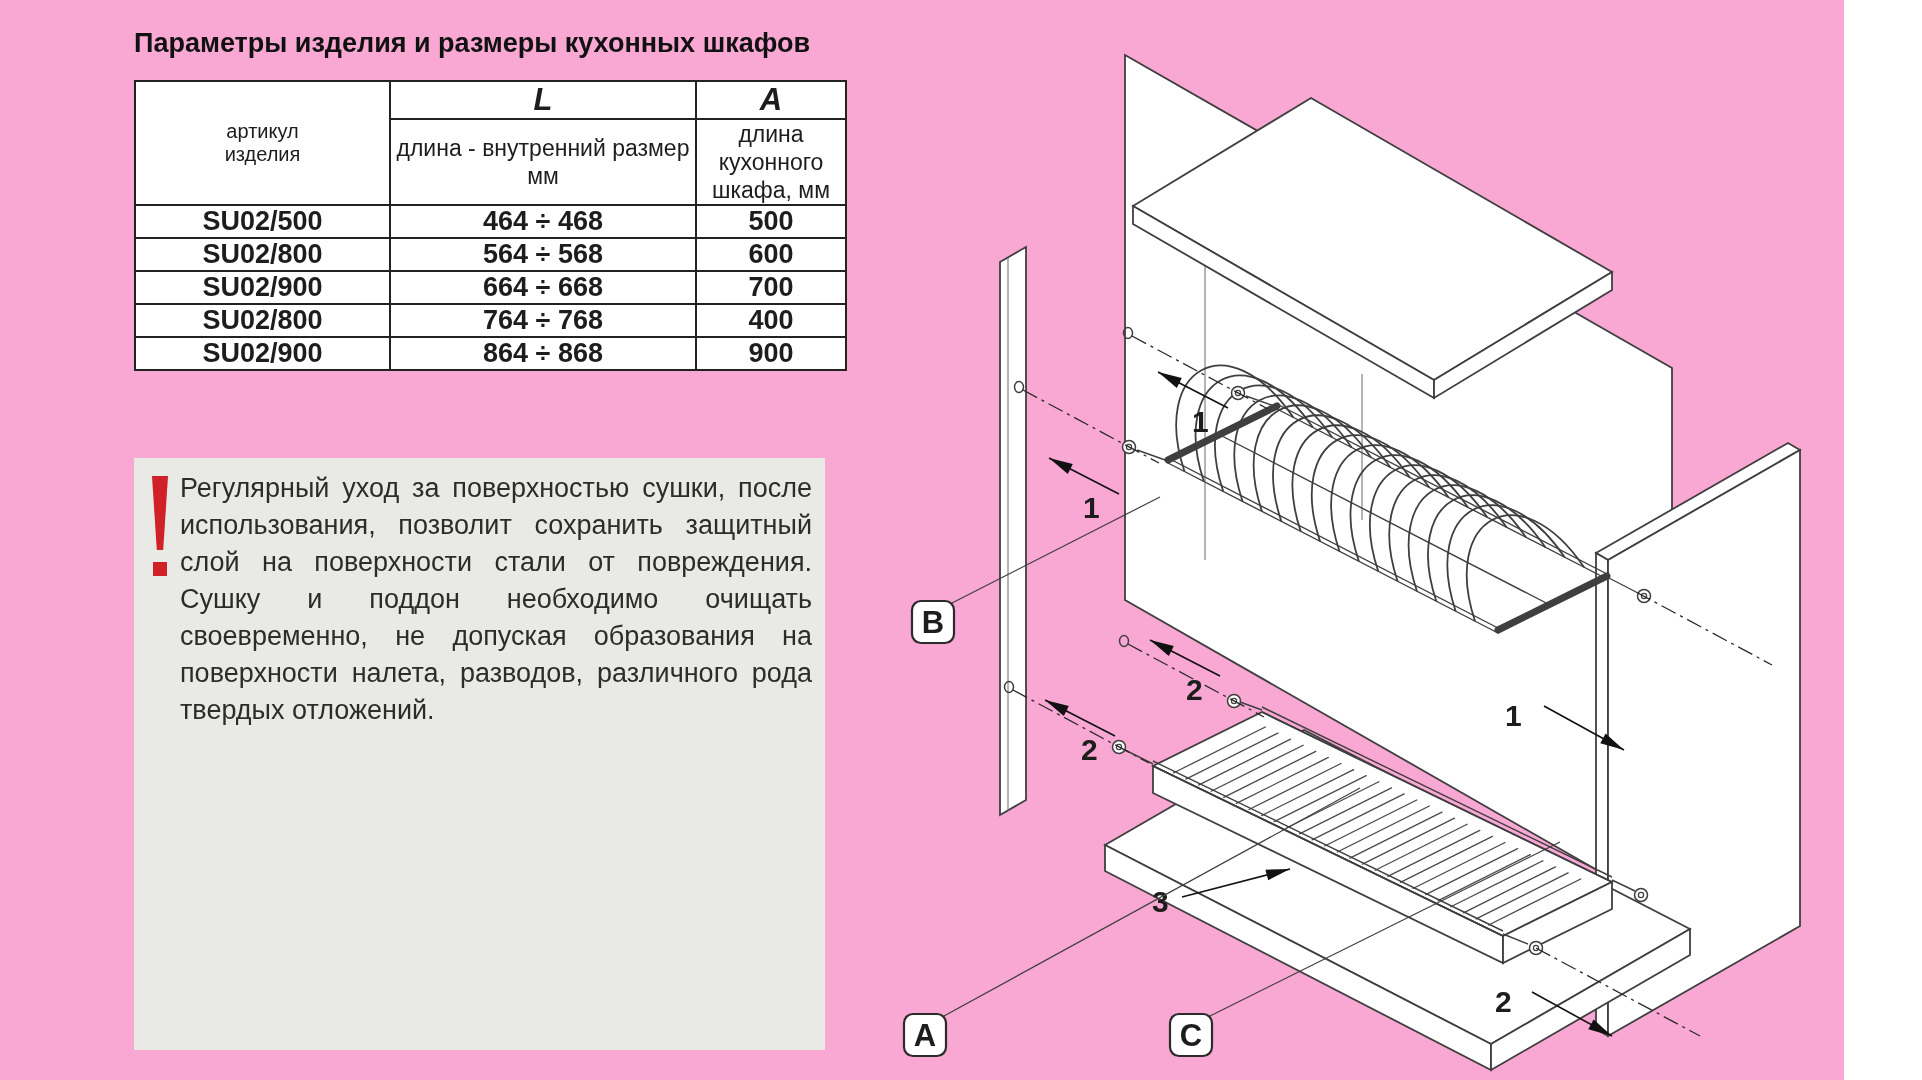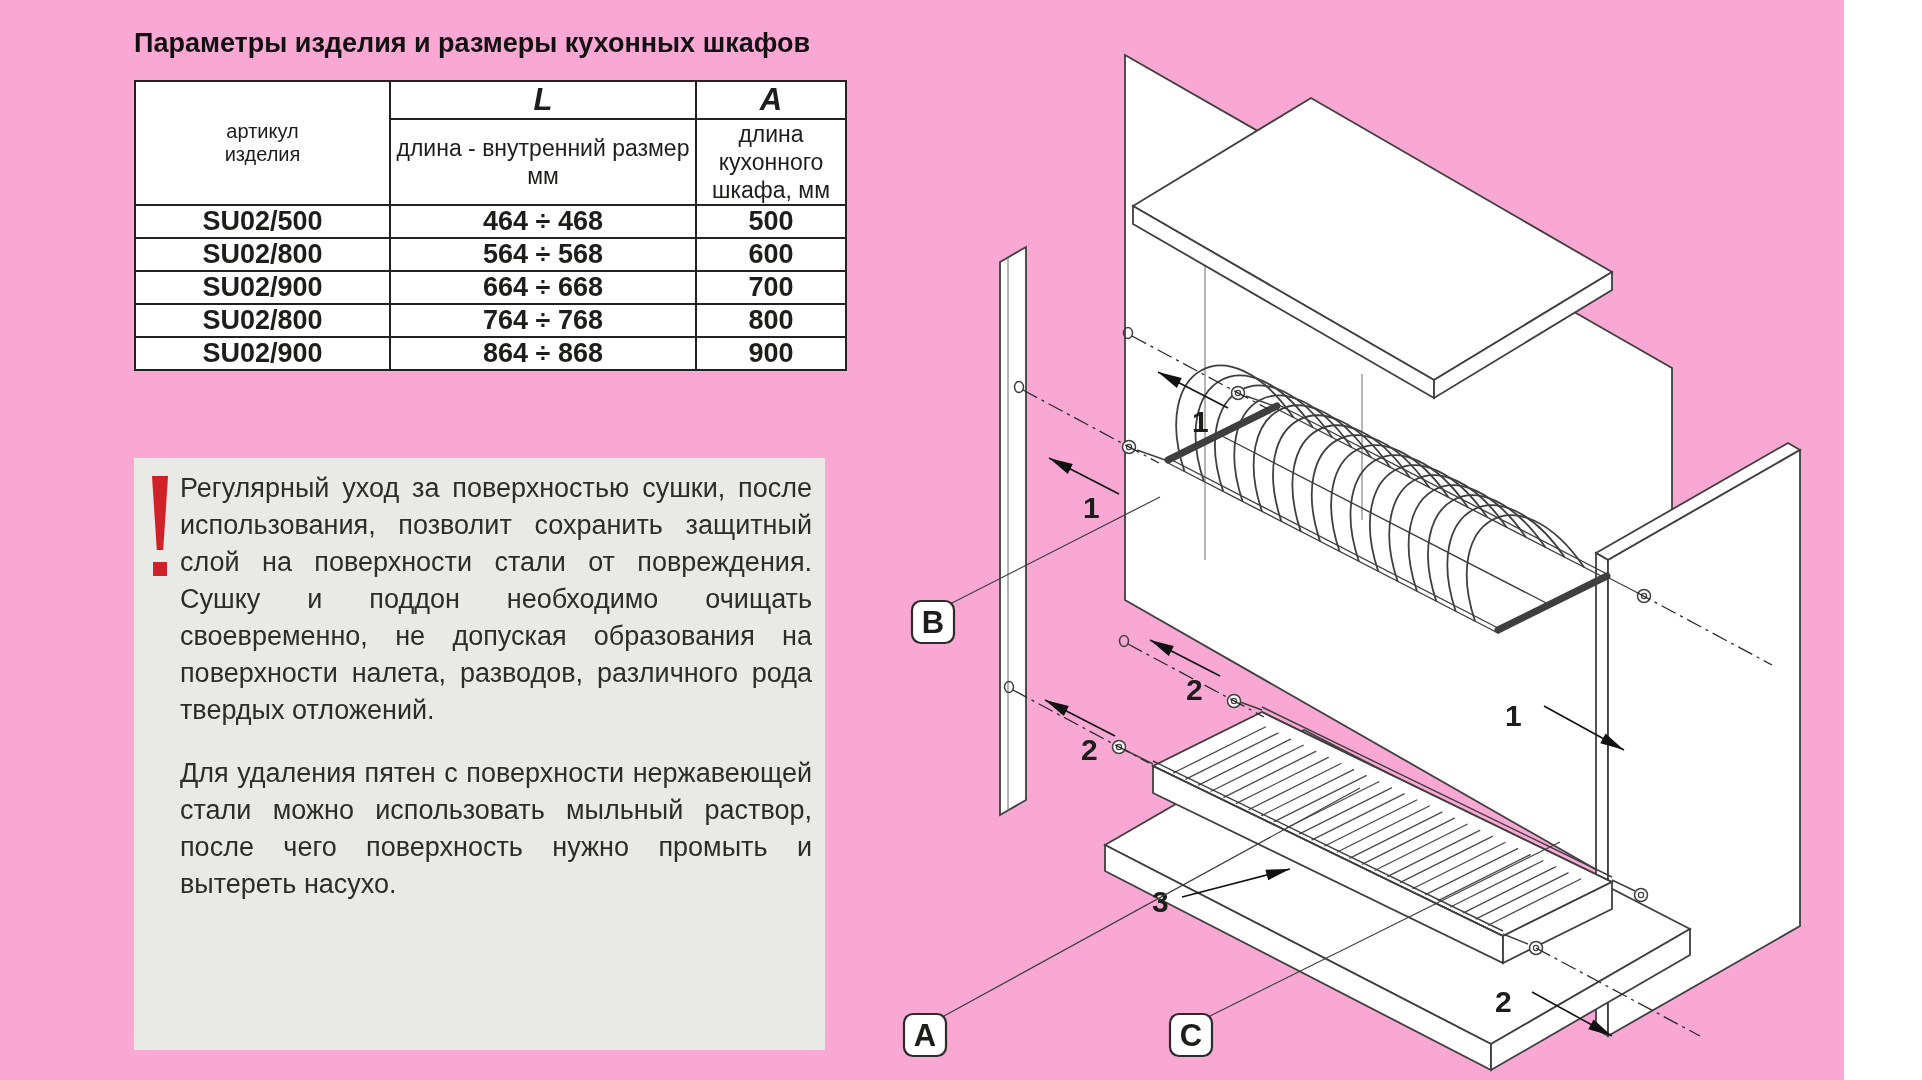--- a/index.html
+++ b/index.html
@@ -78,38 +78,37 @@
       <td class="cell-data">600</td>
     </tr>
     <tr>
       <td class="cell-data">SU02/900</td>
       <td class="cell-data">664 ÷ 668</td>
       <td class="cell-data">700</td>
     </tr>
     <tr>
       <td class="cell-data">SU02/800</td>
       <td class="cell-data">764 ÷ 768</td>
-      <td class="cell-data">800</td>
+      <td class="cell-data">400</td>
     </tr>
     <tr>
       <td class="cell-data">SU02/900</td>
       <td class="cell-data">864 ÷ 868</td>
       <td class="cell-data">900</td>
     </tr>
   </tbody>
     </table>
 
   <div class="warning-box">
     <div class="excl">
       <div class="excl-bar"></div>
         <div class="excl-dot"></div>
     </div>
     <div class="warning-text">
       <p><span class="lead">Регулярный уход за поверхностью сушки, после использования, позволит сохранить защитный слой на поверхности стали от повреждения.</span><span> Сушку и поддон необходимо очищать своевременно, не допуская образования на поверхности налета, разводов, различного рода твердых отложений.</span></p>
-      <p>Для удаления пятен с поверхности нержавеющей стали можно использовать мыльный раствор, после чего поверхность нужно промыть и вытереть насухо.</p>
     </div>
   </div>
 
   <svg id="diagram-svg" viewBox="0 0 1922 1080">
 
     <g>
       <polygon class="panel" points="1125,55 1672,368 1672,913 1125,600"></polygon>
     </g>
 
     <line class="thin" x1="1205" y1="266" x2="1205" y2="560"></line>

